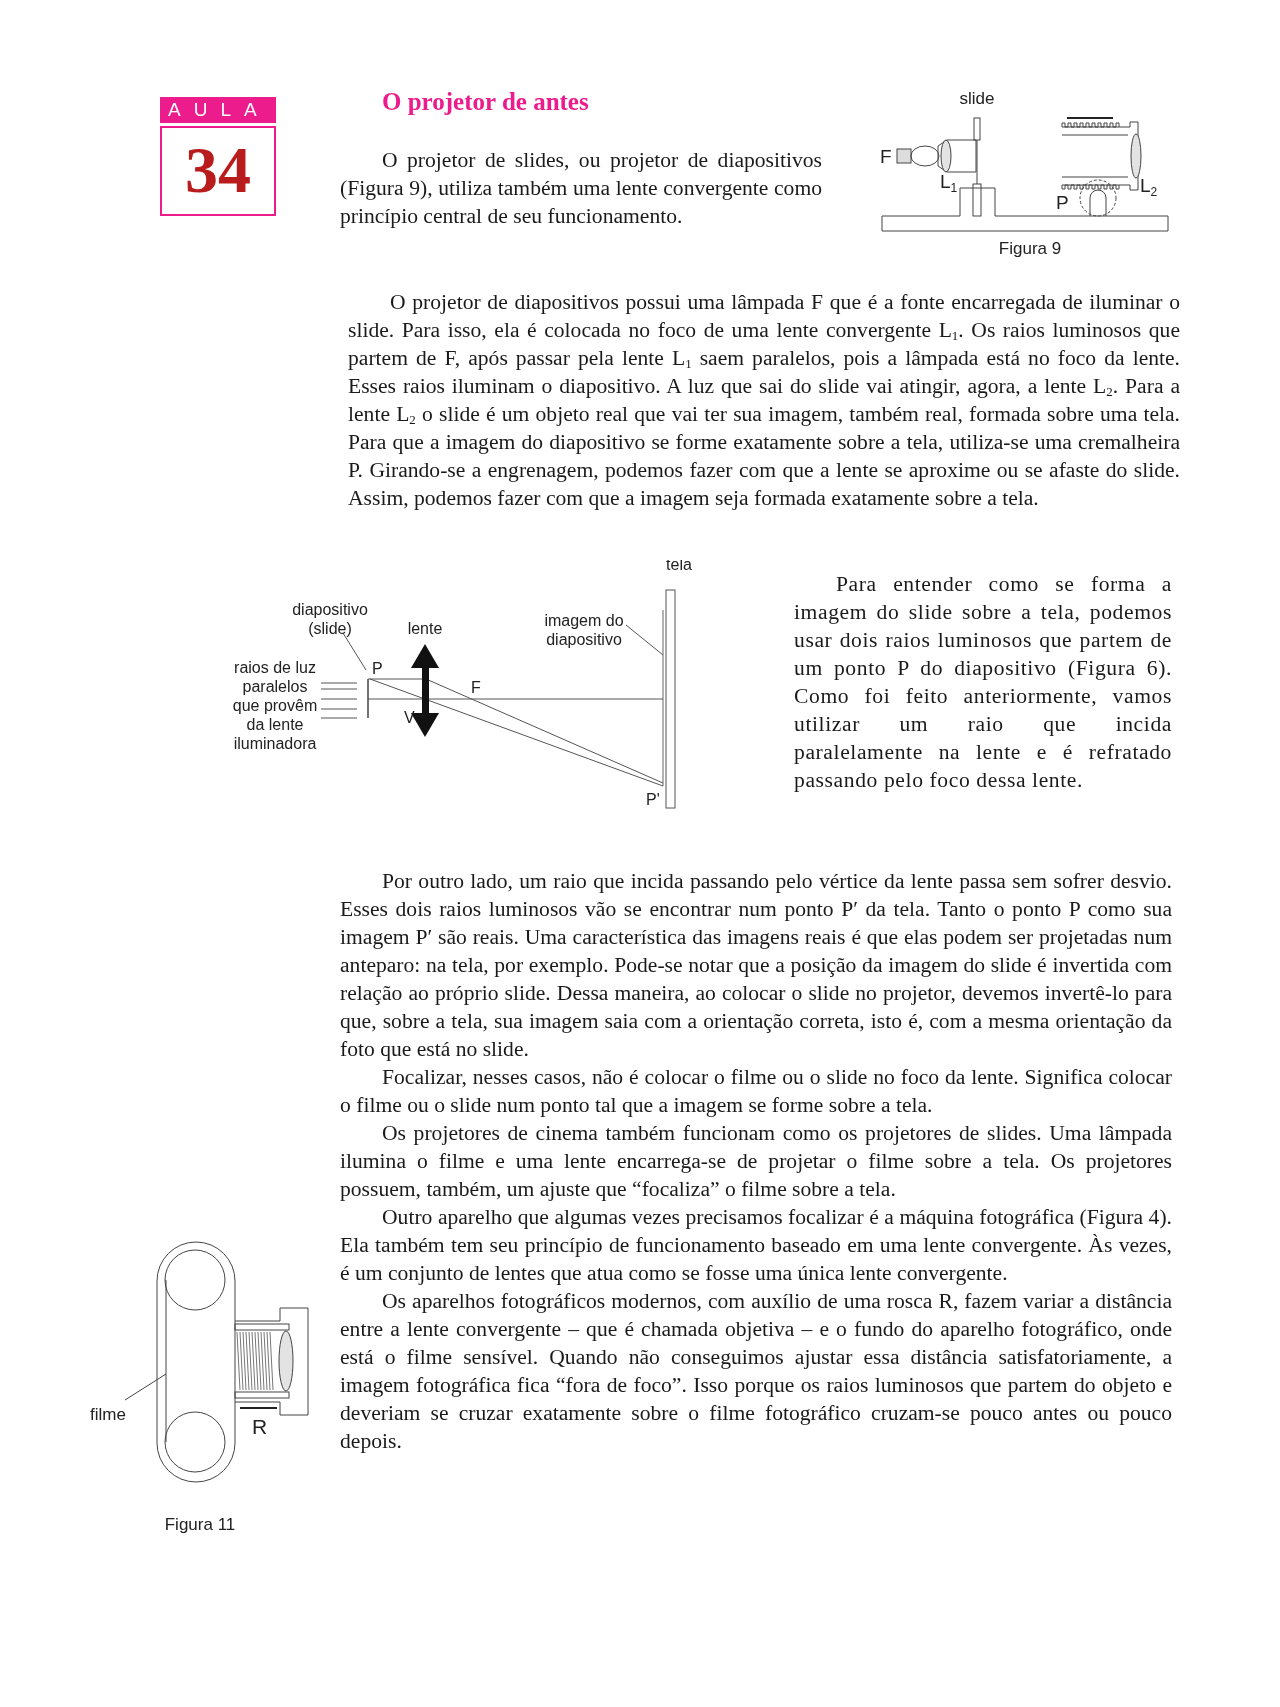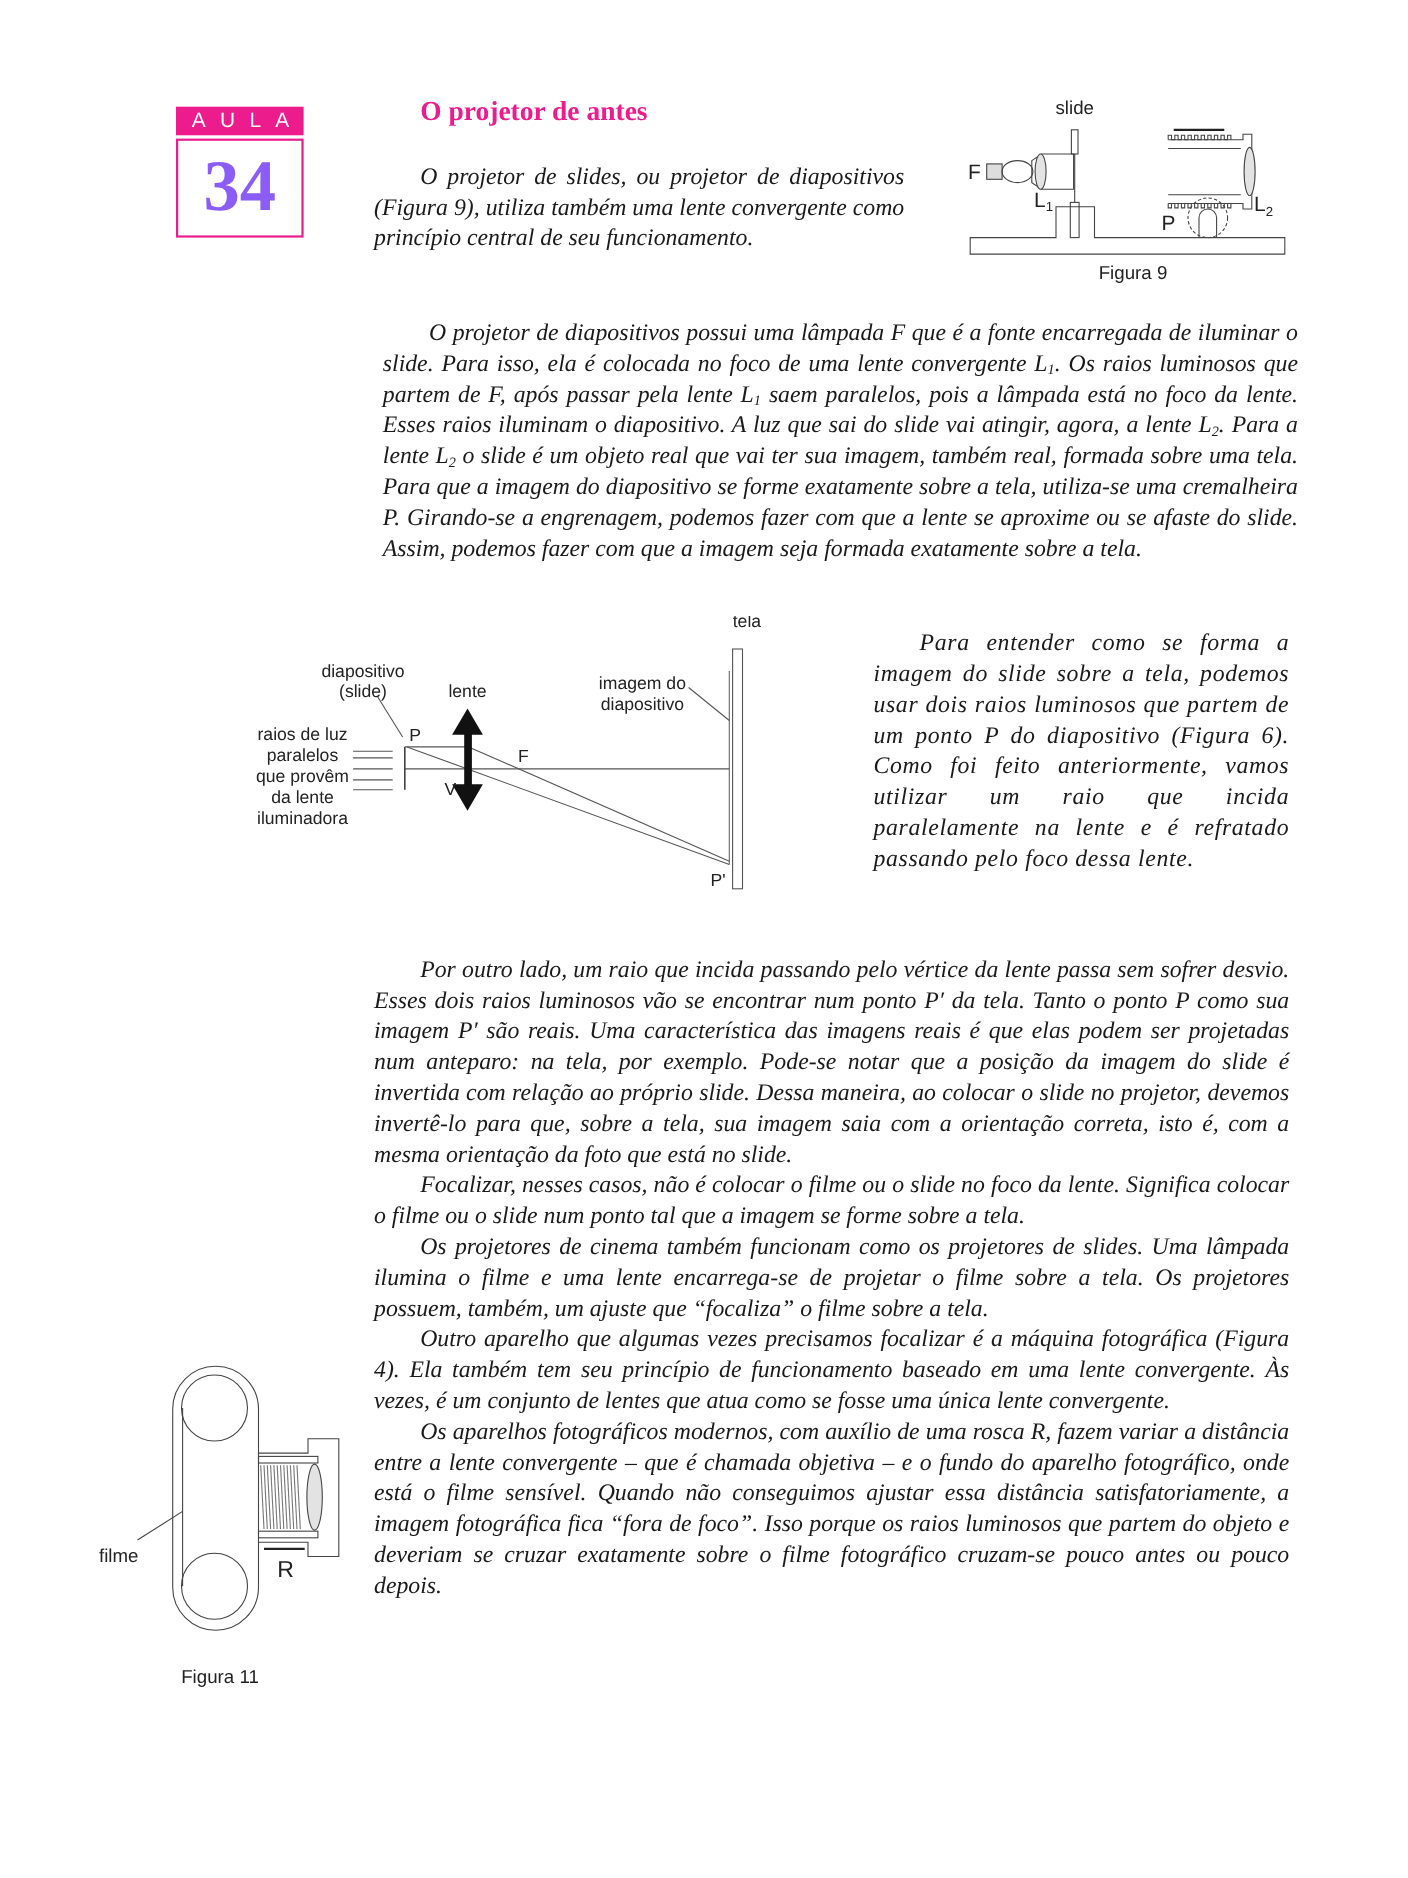--- a/index.html
+++ b/index.html
@@ -2,26 +2,26 @@
 <html><head>
   <meta charset="utf-8">
   <style>
     html, body { margin:0; padding:0; background:#ffffff; }
     body { width:1280px; height:1707px; position:relative; overflow:hidden;
            font-family:"Liberation Serif","DejaVu Serif",serif; color:#1a1a1a; }
     .abs { position:absolute; }
     
     .aula-top { left:160px; top:97px; width:116px; height:26px; background:#ec1c8c;
       color:#fff; font-family:"Liberation Sans","DejaVu Sans",sans-serif; font-size:19px;
-      letter-spacing:13px; text-align:right; line-height:26px; padding-left:8px; box-sizing:border-box; }
+      letter-spacing:13px; text-align:left; line-height:26px; padding-left:8px; box-sizing:border-box; }
     .aula-box { left:160px; top:126px; width:116px; height:90px; border:2px solid #ec1c8c;
-      box-sizing:border-box; color:#8b5cf6; font-family:"Liberation Serif",serif;
+      box-sizing:border-box; color:#b91c1c; font-family:"Liberation Serif",serif;
       font-weight:bold; font-size:66px; text-align:center; line-height:84px; }
     .title { left:382px; top:88px; color:#ec1c8c; font-weight:bold; font-size:25px; }
-    .para { font-size:21.6px; line-height:28px; text-align:justify; margin:0;font-style:italic; }
+    .para { font-size:21.6px; line-height:28px; text-align:justify; margin:0; }
     .para p { margin:0; text-indent:0; }
     .ind { text-indent:42px !important; }
     sub { font-size:0.6em; vertical-align:-0.25em; line-height:0; }
     .p1 { left:340px; top:146px; width:482px; }
     .p2 { left:348px; top:288px; width:832px; }
     .p3 { left:794px; top:570px; width:378px; letter-spacing:0.6px; }
     .p4 { left:340px; top:867px; width:832px; }
     svg text { font-family:"Liberation Sans","DejaVu Sans",sans-serif; }
   </style>
 </head>

